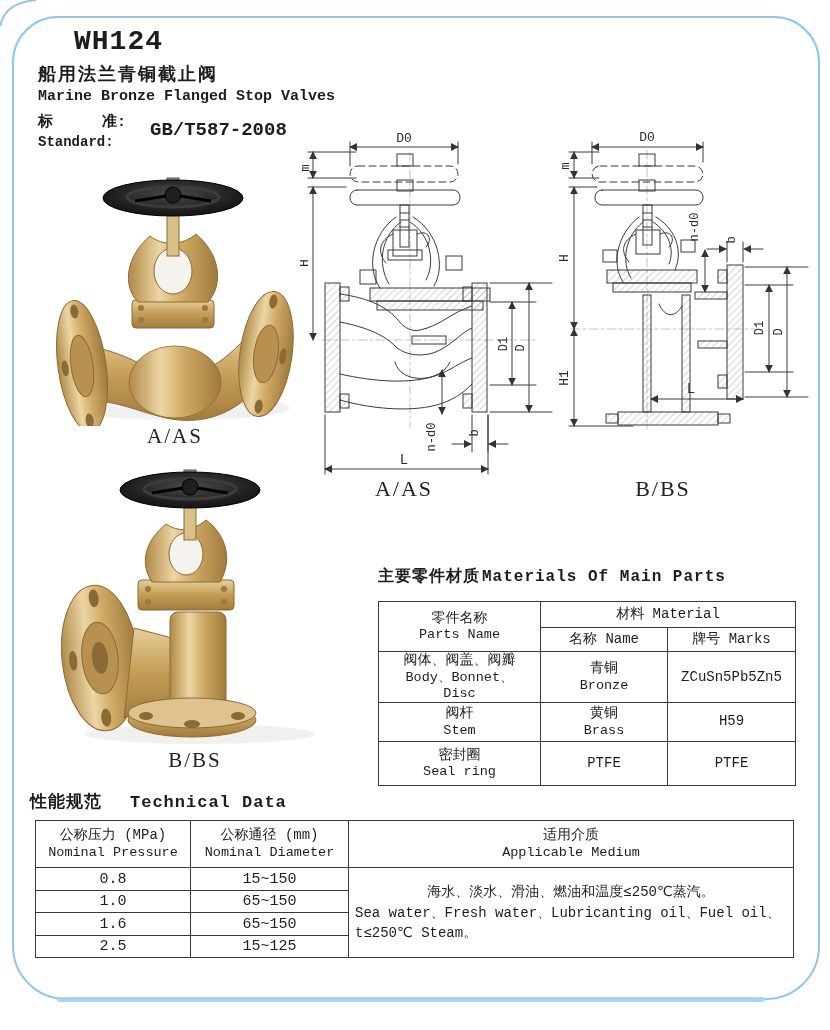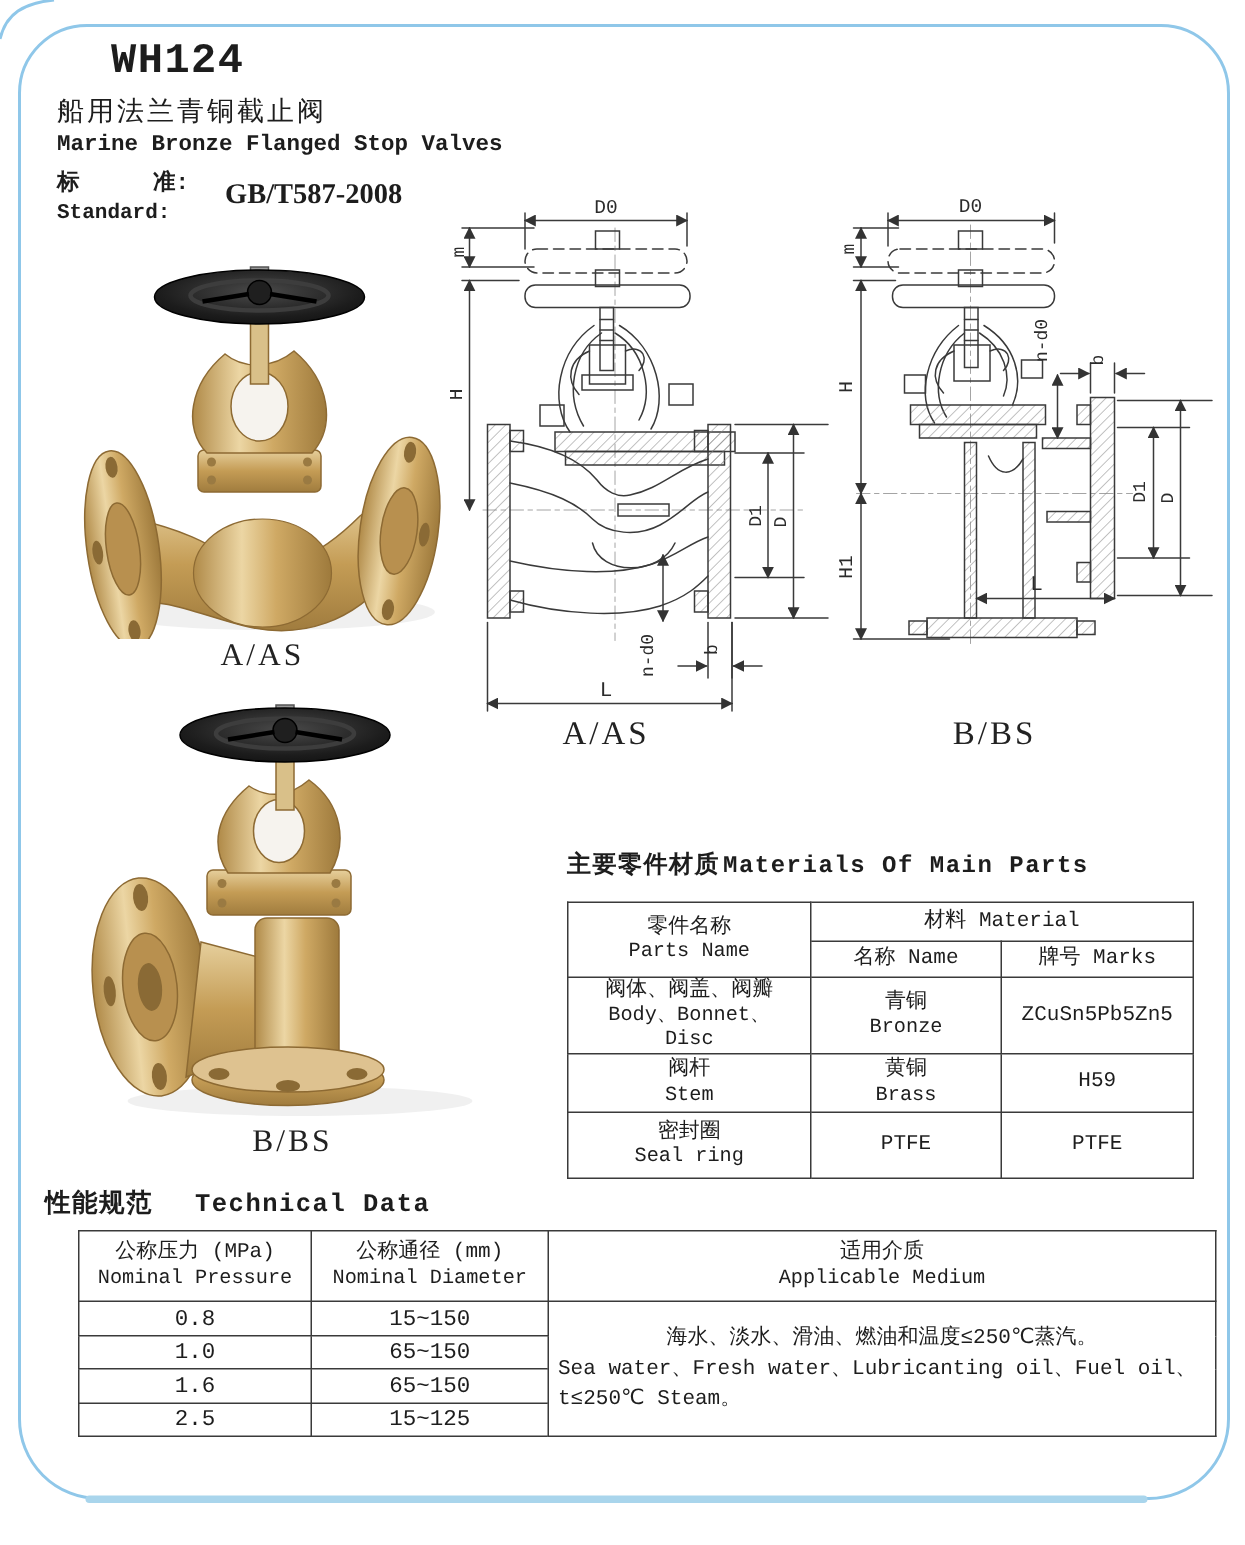--- a/index.html
+++ b/index.html
@@ -10,45 +10,45 @@
   }
   .abs{position:absolute;}
   
   .frame{
     left:12px;top:16px;width:804px;height:980px;
     border:2px solid #8fc7e9;border-radius:46px 46px 54px 54px;
   }
   .bottom-bar{left:57px;top:997px;width:708px;height:5px;background:#a9d5ec;border-radius:3px;}
   
   .model{left:38px;top:26px;font-size:28px;font-weight:bold;letter-spacing:1px;margin-left:36px;}
-  .title-zh{left:38px;top:62px;font-size:18px;font-weight:normal;letter-spacing:2px;}
+  .title-zh{left:38px;top:62px;font-size:18px;font-weight:bold;letter-spacing:2px;}
   .title-en{left:38px;top:88px;font-size:15px;font-weight:bold;}
   .std-block{left:38px;top:112px;width:96px;}
   .std-zh{display:flex;justify-content:space-between;width:88px;font-size:15px;font-weight:bold;}
   .std-en{font-size:14px;font-weight:bold;margin-top:3px;letter-spacing:0;}
-  .std-value{left:150px;top:119px;font-size:19px;font-weight:bold;font-family:Liberation Serif, serif;}
+  .std-value{left:150px;top:119px;font-size:19px;font-weight:bold;}
   
   .caption{font-family:"Liberation Serif","DejaVu Serif",serif;font-size:21px;letter-spacing:2px;color:#222;text-align:center;}
   .cap-photo-a{left:40px;top:424px;width:270px;}
   .cap-photo-b{left:40px;top:748px;width:310px;}
   
   .sec-title{font-weight:bold;white-space:nowrap;}
   .mat-title{left:378px;top:566px;font-size:16px;letter-spacing:1px;}
   .mat-title .en{margin-left:2px;letter-spacing:1px;}
   .tech-title{left:30px;top:790px;font-size:17px;letter-spacing:1px;}
   .tech-title .en{margin-left:28px;}
   
   table{border-collapse:collapse;table-layout:fixed;}
   td,th{border:1px solid #3a3a3a;text-align:center;padding:0 12px;font-weight:normal;}
   .zh-line{font-size:14px;line-height:1.25;}
   .en-line{font-size:13.5px;line-height:1.2;}
   .cell2 div:empty{display:none;}
   .mat-table{left:378px;top:601px;width:417px;}
   .mat-table td{font-size:14px;}
-  .tech-table{left:52px;top:820px;width:758px;}
+  .tech-table{left:35px;top:820px;width:758px;}
   .tech-table td{font-size:15px;}
   .medium-cell{text-align:left;padding:2px 6px 2px 6px;vertical-align:middle;}
   .medium-zh{text-align:center;font-size:14px;line-height:1.5;}
   .medium-en{font-size:14px;line-height:1.45;}
   svg text{font-family:"Liberation Mono","DejaVu Sans Mono",monospace;fill:#2b2b2b;}
   svg .cap{font-family:"Liberation Serif","DejaVu Serif",serif;font-size:22px;letter-spacing:2px;fill:#222;}
   .corner-arc{left:0;top:0;}
 </style>
 </head>
 <body>

